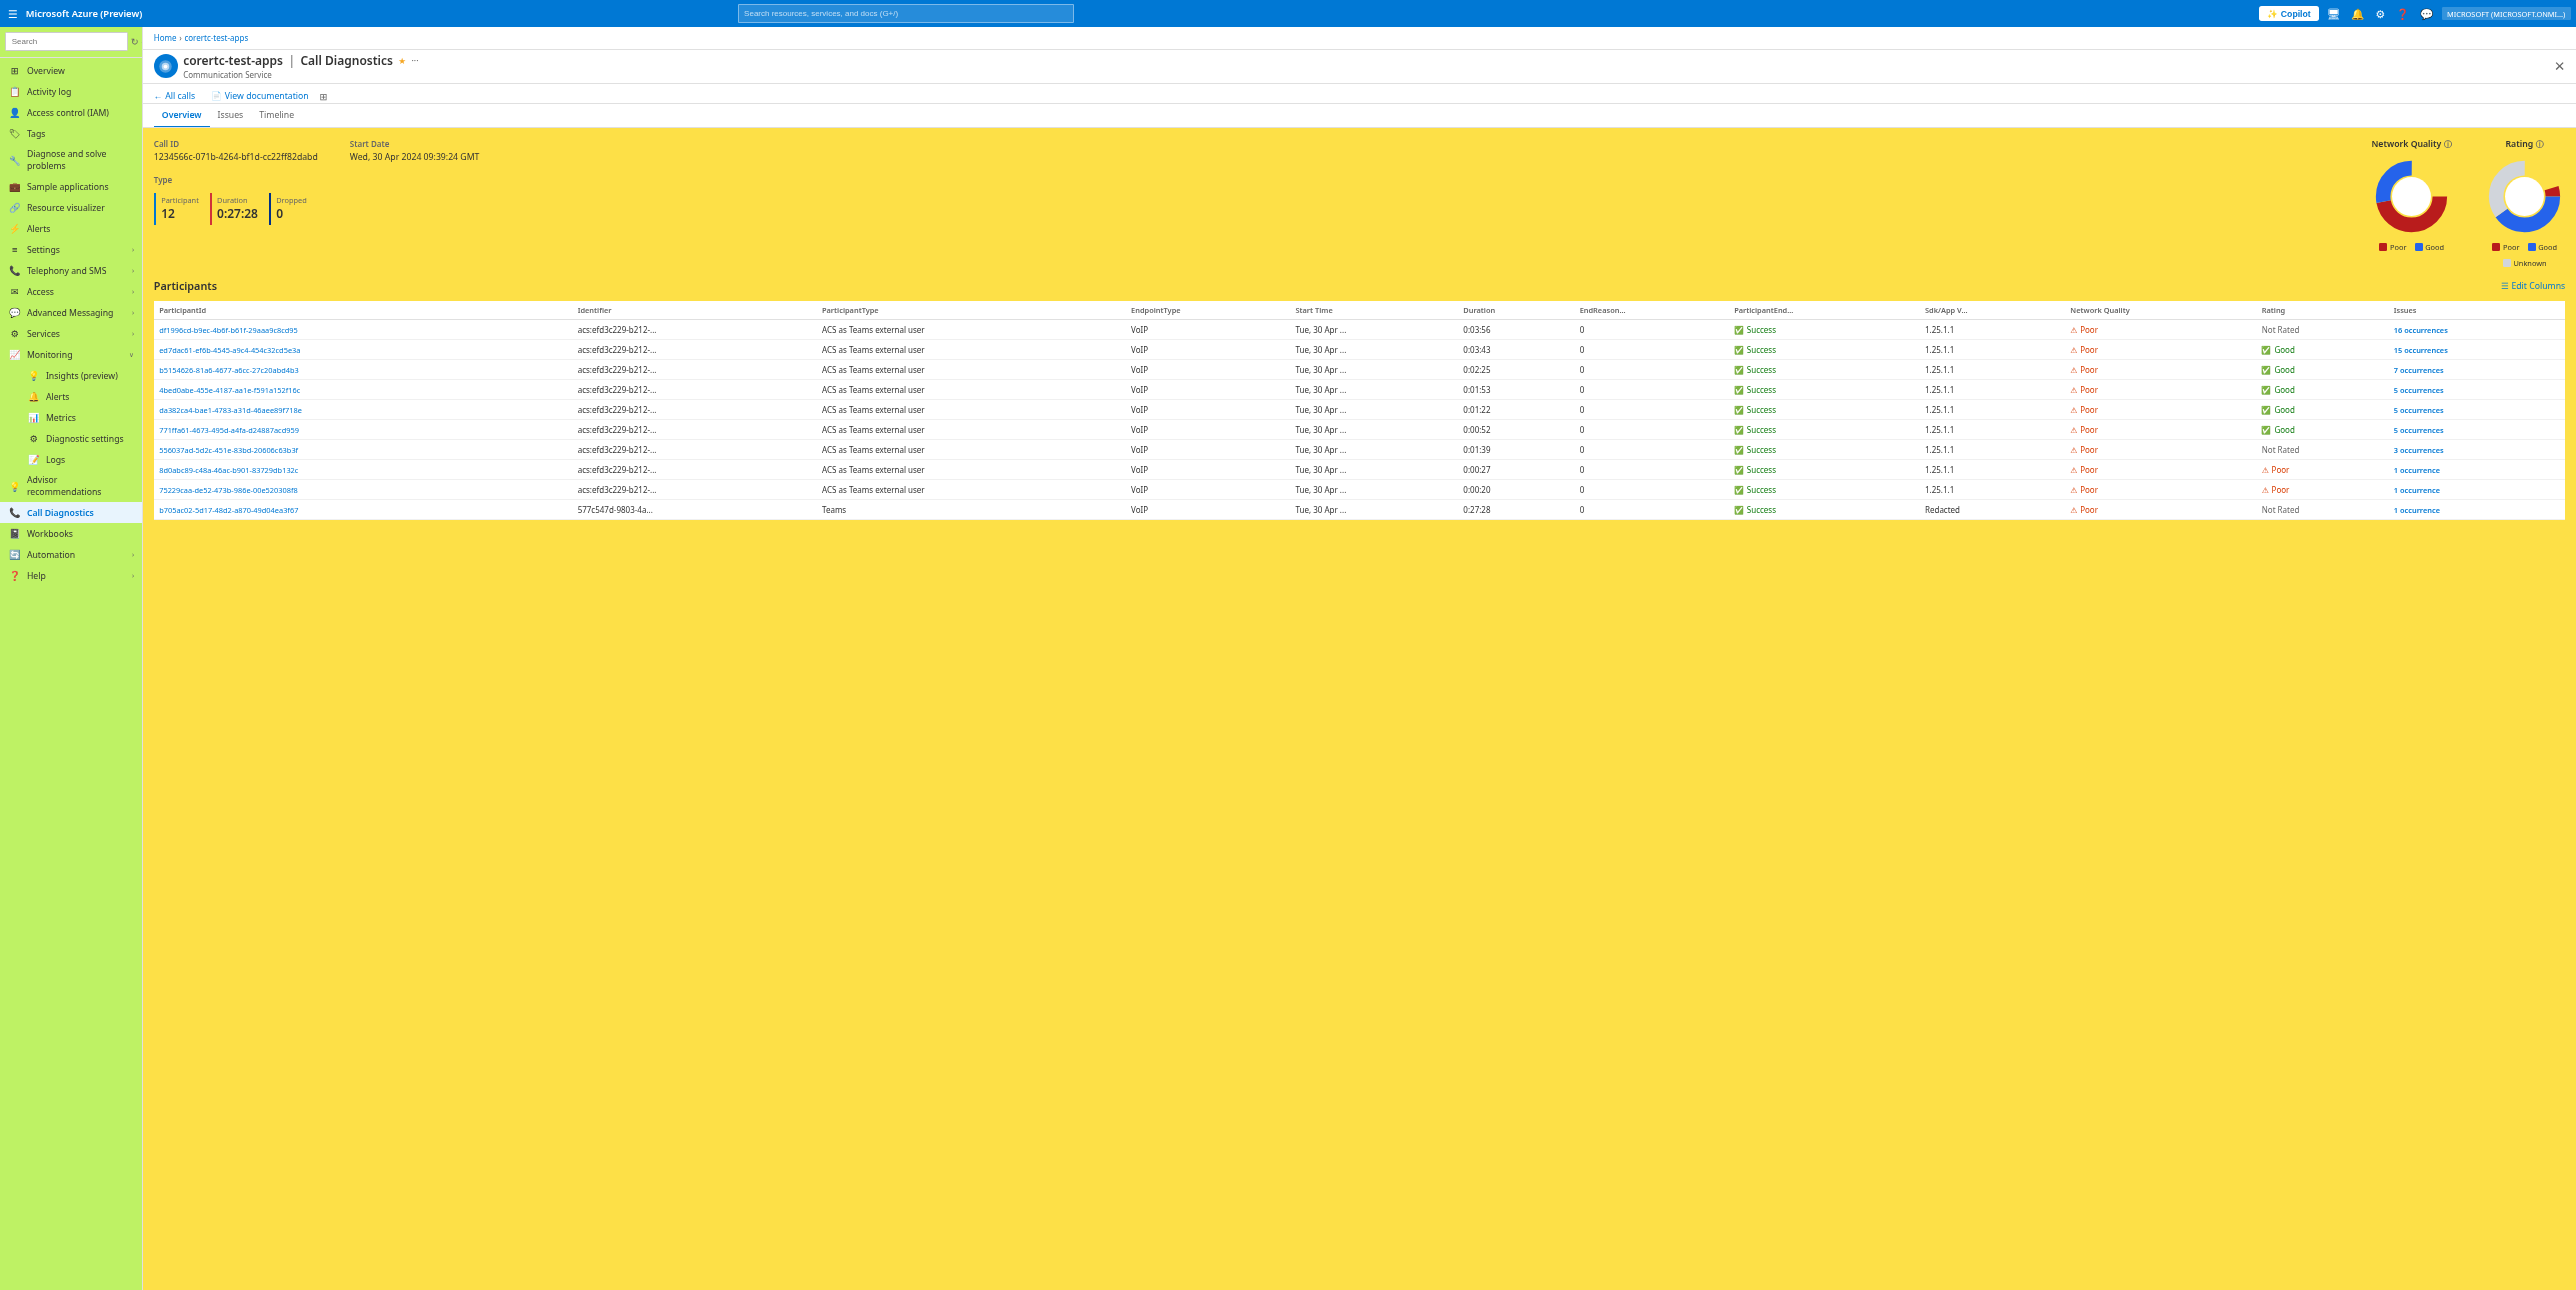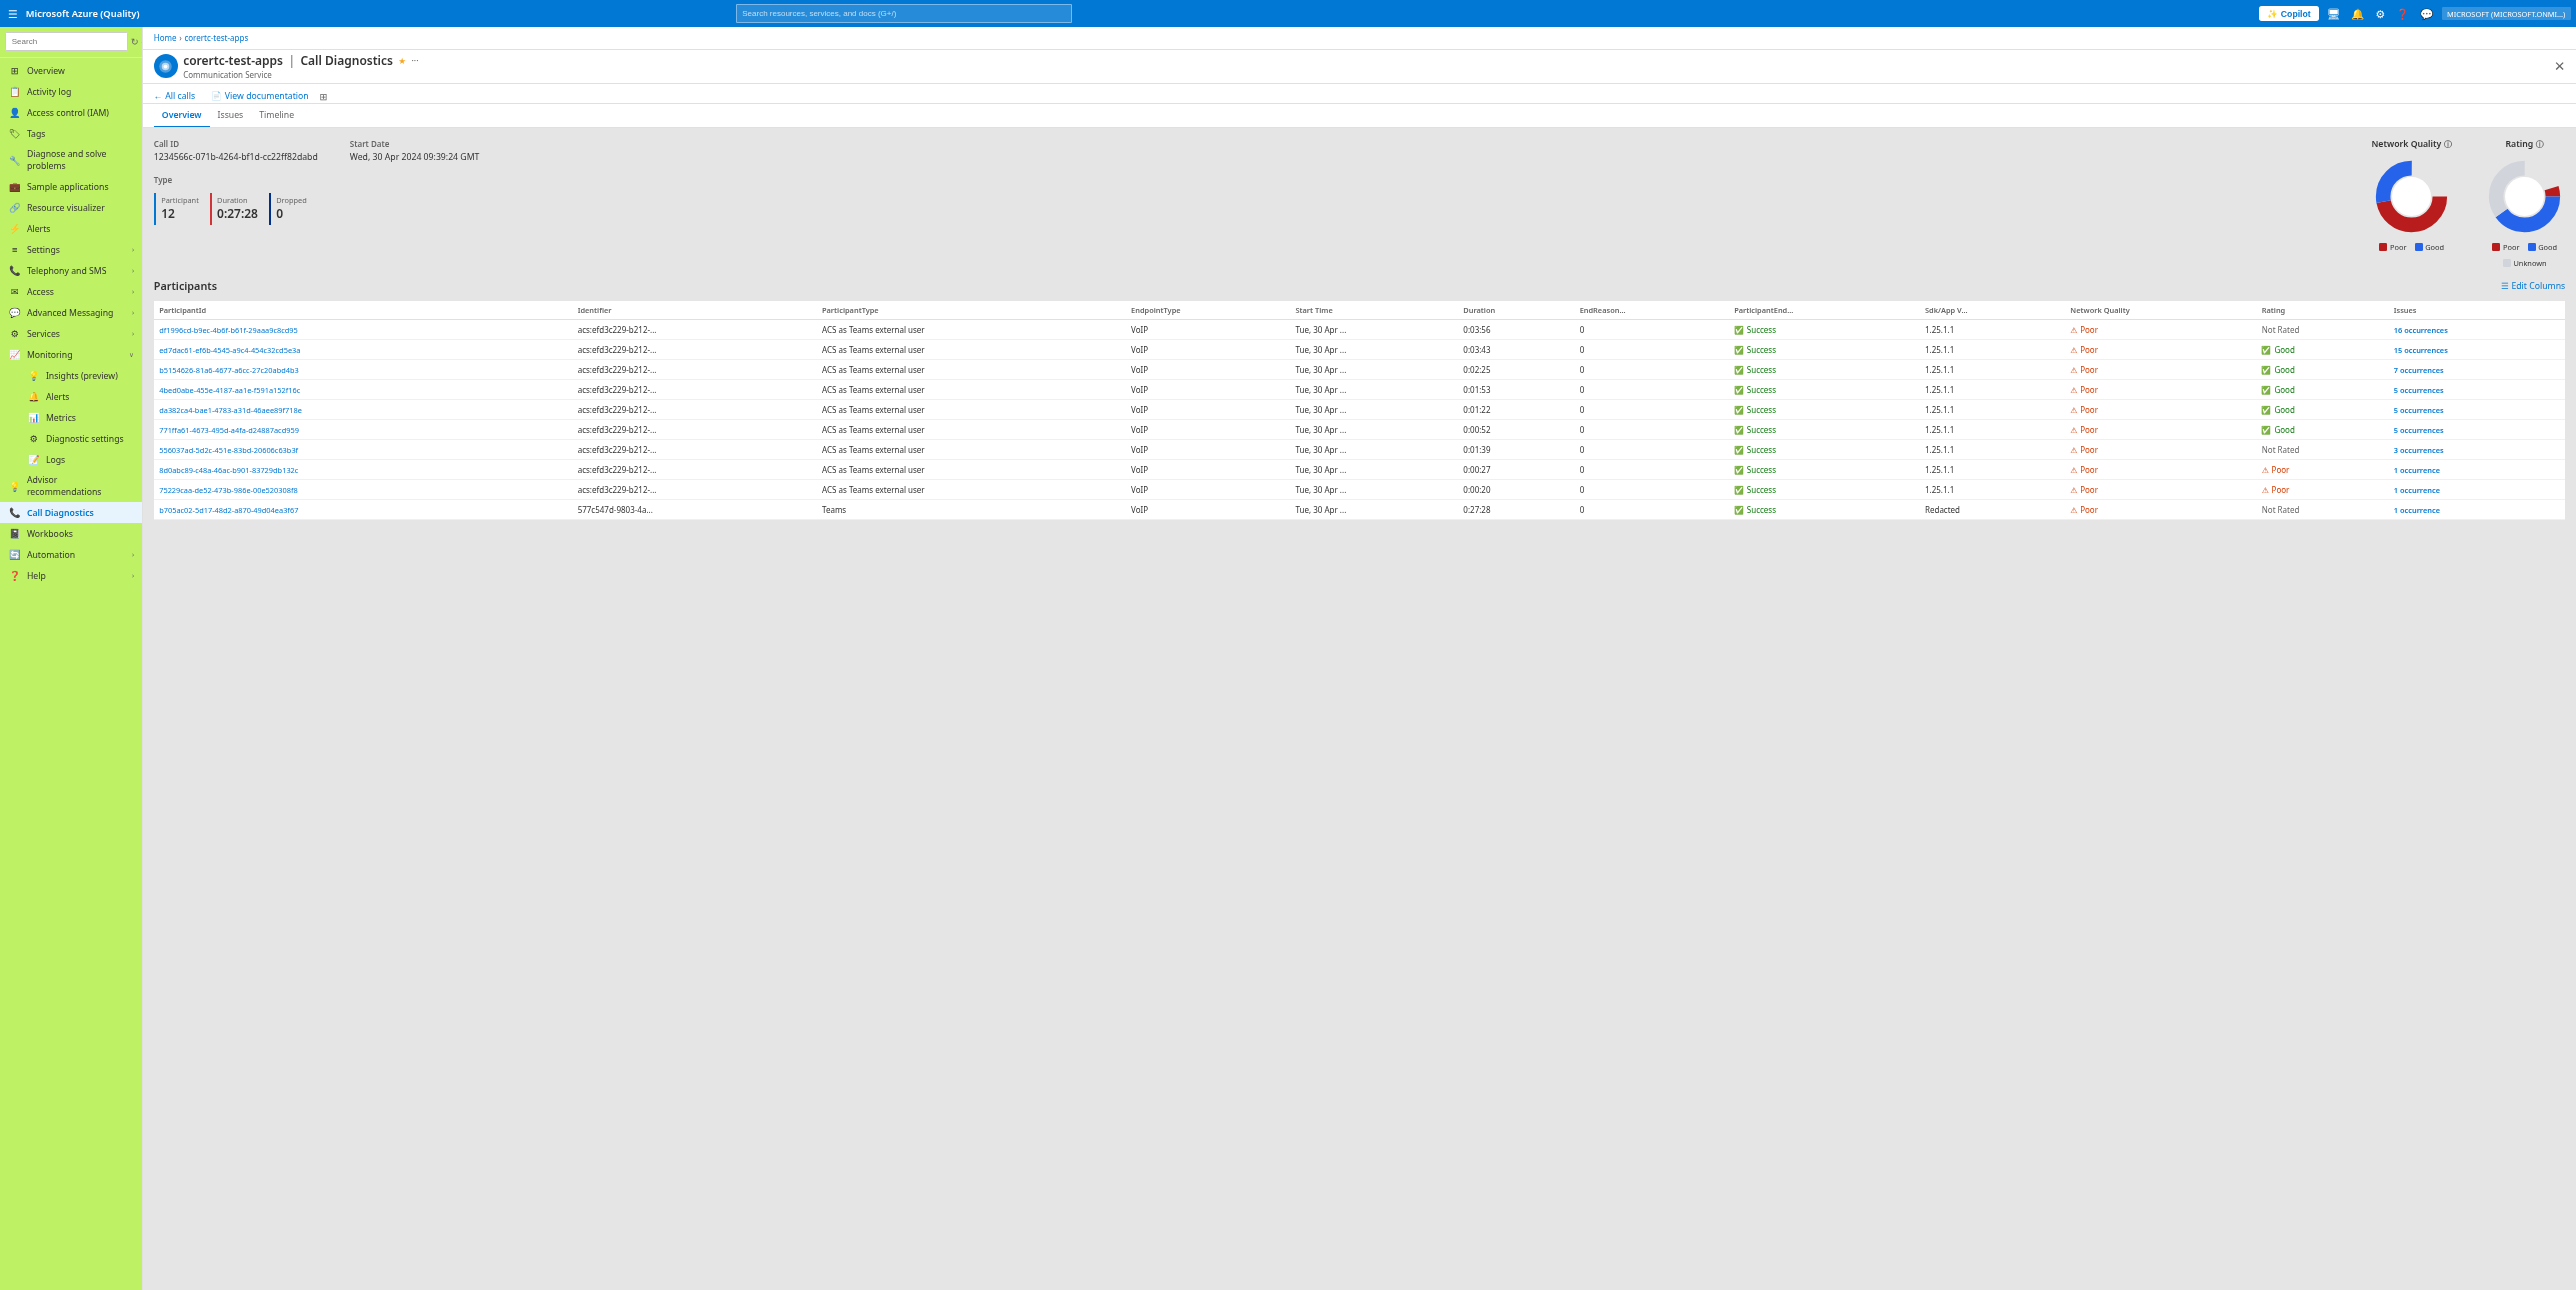--- a/index.html
+++ b/index.html
@@ -53,21 +53,21 @@
     .panel-nav .back-btn { display: flex; align-items: center; gap: 2.7px; color: #0078d4; cursor: pointer; font-size: 8.7px; margin-right: 5.4px; }
     .panel-nav .doc-link { display: flex; align-items: center; gap: 2.7px; color: #0078d4; cursor: pointer; font-size: 8.7px; }
     .panel-nav .icon-btn2 { cursor: pointer; color: #666; font-size: 9.4px; }
 
     
     .tabs { display: flex; border-bottom: 0.7px solid #e0e0e0; background: white; flex-shrink: 0; padding: 0 10.8px; }
     .tab { padding: 5.4px 8px; cursor: pointer; font-size: 8.7px; color: #666; border-bottom: 1.3px solid transparent; margin-bottom: -0.7px; }
     .tab.active { color: #0078d4; border-bottom-color: #0078d4; font-weight: 600; }
 
     
-    .main-scroll { flex: 1; overflow-y: auto; padding: 10.8px; background: #e5e5e5; }
+    .main-scroll { flex: 1; overflow-y: auto; padding: 10.8px; background: #fde047; }
     .info-block { }
     .info-label { font-size: 8px; color: #666; font-weight: 600; margin-bottom: 1.3px; }
     .info-value { font-size: 8.7px; color: #333; }
 
     
     .stats-row { display: flex; gap: 0; margin-bottom: 13.5px; }
     .stat-block { display: flex; flex-direction: column; border-left: 2.7px solid; padding: 2.7px 10.8px 2.7px 5.4px; }
     .stat-block.blue { border-color: #0078d4; }
     .stat-block.red { border-color: #d13438; }
     .stat-block.darkblue { border-color: #003087; }
@@ -104,21 +104,21 @@
     ::-webkit-scrollbar-track { background: #f0f0f0; }
     ::-webkit-scrollbar-thumb { background: #bbb; border-radius: 2px; }
 
     .call-info-row { display: flex; gap: 32px; flex-wrap: wrap; margin-bottom: 10.8px; }
   </style>
 </head>
 <body>
 
 <nav class="top-nav">
   <span class="hamburger">☰</span>
-  <span class="brand">Microsoft Azure (Quality)</span>
+  <span class="brand">Microsoft Azure (Preview)</span>
   <div class="search-bar">
     <input type="text" placeholder="Search resources, services, and docs (G+/)" style="">
   </div>
   <div class="nav-icons">
     <button class="copilot-btn">
       <span>✨</span>
       <span>Copilot</span>
     </button>
     <span class="icon-btn">🖥</span>
     <span class="icon-btn">🔔</span>

